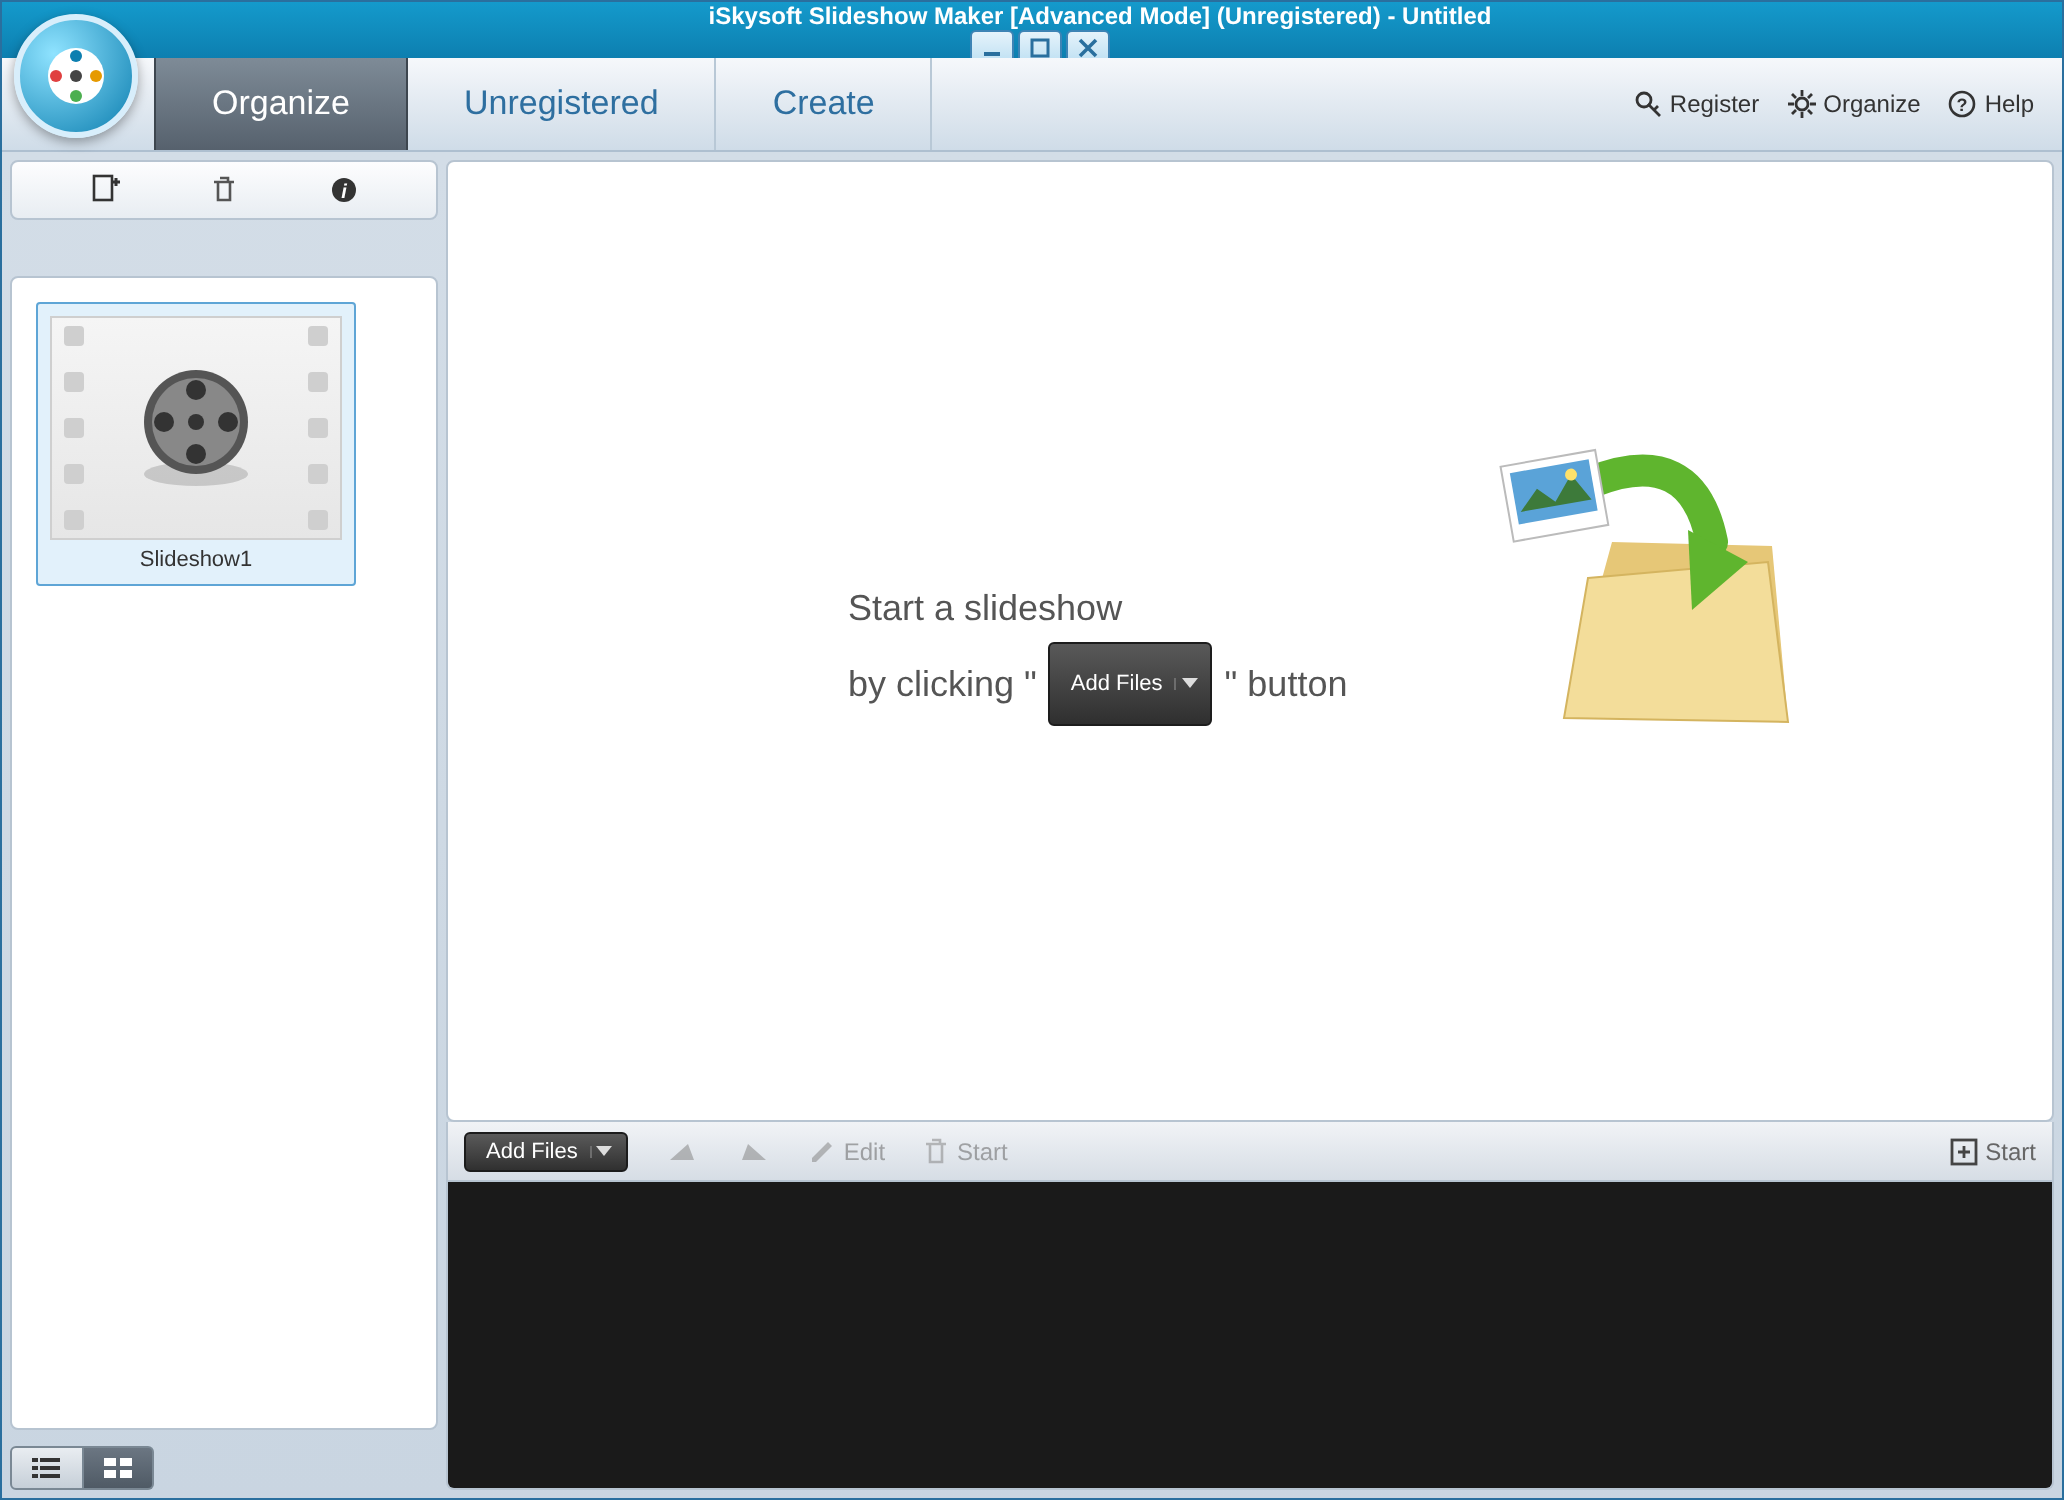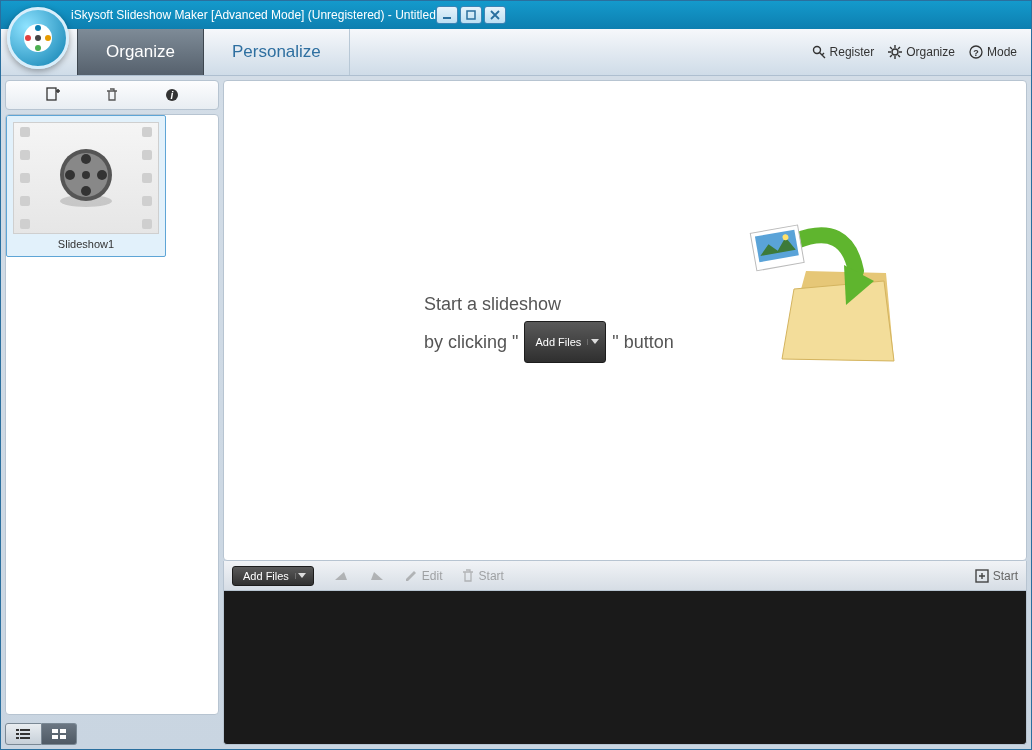--- a/index.html
+++ b/index.html
@@ -1,21 +1,21 @@
 <!DOCTYPE html>
 <html><head>
 <meta charset="utf-8">
 <style>
 * { margin: 0; padding: 0; box-sizing: border-box; font-family: Tahoma, Arial, sans-serif; user-select: none; }
 html, body { width: 1032px; height: 750px; overflow: hidden; }
 .window { width: 100%; height: 100%; display: flex; flex-direction: column; border: 1px solid #2a6f9e; background: #fff; }
 .titlebar {
   height: 28px; background: linear-gradient(to bottom, #149acc, #0d7fb0);
-  display: flex; align-items: center; 
-  padding: 0 2px 0 10px; color: #fff; font-size: 12px; font-weight: normal;
+  display: flex; align-items: center; justify-content: space-between;
+  padding: 0 2px 0 10px; color: #fff; font-size: 12px; font-weight: bold; flex-direction: column;
 }
 .titlebar .title-text { padding-left: 60px; }
 .win-controls { display: flex; gap: 2px; }
 .win-btn { width: 22px; height: 18px; background: linear-gradient(to bottom,#e6f3fb,#bcdff2);
   border: 1px solid #3e84b5; border-radius: 3px; display: flex; align-items: center; justify-content: center;
   font-size: 11px; color: #2a6f9e; cursor: pointer; font-weight: bold; }
 
 .header-bar {
   height: 47px; background: linear-gradient(to bottom, #f6f8fb 0%, #e4ebf2 45%, #cfdce8 100%);
   border-bottom: 1px solid #aebfd0; display: flex; align-items: stretch; position: relative;
@@ -37,21 +37,21 @@
 .header-right .h-item { display: flex; align-items: center; gap: 4px; font-size: 12px; color: #333; cursor: pointer; }
 
 .body { flex: 1; display: flex; background: linear-gradient(to bottom,#d3dde7 0%,#c9d5e1 100%); padding: 4px 4px 4px 4px; gap: 4px; min-height: 0; }
 .sidebar { width: 214px; display: flex; flex-direction: column; gap: 4px; }
 .side-toolbar {
   height: 30px; background: linear-gradient(to bottom,#fdfdfe,#e8edf2);
   border: 1px solid #b7c4d1; border-radius: 4px; display: flex; align-items: center; justify-content: space-evenly;
 }
 .side-toolbar .sbtn { width: 26px; height: 22px; display: flex; align-items: center; justify-content: center; cursor: pointer; color: #444; }
 .side-list {
-  flex: 1; background: #fff; border: 1px solid #b7c4d1; border-radius: 4px; padding: 0; overflow-y: auto;
+  flex: 1; background: #fff; border: 1px solid #b7c4d1; border-radius: 4px; padding: 12px; overflow-y: auto; margin-top: 24px;
 }
 .slide-thumb { width: 160px; border: 1px solid #5ea5d6; background: #e2f1fb; padding: 6px; border-radius: 2px; }
 .slide-thumb .thumb-inner {
   width: 100%; height: 112px; background: linear-gradient(to bottom,#f5f5f5,#e6e6e6);
   border: 1px solid #cfcfcf; display: flex; align-items: center; justify-content: center; position: relative;
 }
 .filmstrip-holes { position: absolute; top:4px; bottom:4px; width: 14px; display:flex; flex-direction:column; justify-content:space-between; }
 .filmstrip-holes span { width:10px; height:10px; background:#cfcfcf; border-radius:2px; margin-left:2px; }
 .slide-thumb .caption { text-align: center; font-size: 11px; color: #333; padding-top: 4px; }
 .view-toggle {
@@ -128,21 +128,22 @@
         <circle cx="20" cy="20" r="14" fill="#fff"></circle>
         <circle cx="20" cy="10" r="3" fill="#0d7fb0"></circle>
         <circle cx="30" cy="20" r="3" fill="#e69a00"></circle>
         <circle cx="20" cy="30" r="3" fill="#4caf50"></circle>
         <circle cx="10" cy="20" r="3" fill="#e04040"></circle>
         <circle cx="20" cy="20" r="3" fill="#444"></circle>
       </svg>
     </div>
     <div class="tabs">
       <div class="tab active">Organize</div>
-      <div class="tab">Personalize</div>
+      <div class="tab">Unregistered</div>
+      <div class="tab">Create</div>
     </div>
     <div class="header-right">
       <div class="h-item">
         <svg width="14" height="14">
             <circle cx="5" cy="5" r="3.5" fill="none" stroke="#333" stroke-width="1.4"></circle>
             <path d="M7 7 L13 13 M10 10 L12 8" stroke="#333" stroke-width="1.4"></path>
           </svg>
         <span>Register</span>
       </div>
       <div class="h-item">
@@ -150,21 +151,21 @@
             <circle cx="7" cy="7" r="3" fill="none" stroke="#333" stroke-width="1.4"></circle>
             <path d="M7 0v3 M7 11v3 M0 7h3 M11 7h3 M2 2l2 2 M10 10l2 2 M12 2l-2 2 M4 10l-2 2" stroke="#333" stroke-width="1.4"></path>
           </svg>
         <span>Organize</span>
       </div>
       <div class="h-item">
         <svg width="14" height="14">
             <circle cx="7" cy="7" r="6" fill="none" stroke="#333" stroke-width="1.3"></circle>
             <text x="7" y="10.5" font-size="9" text-anchor="middle" fill="#333" font-family="Arial" font-weight="bold">?</text>
           </svg>
-        <span>Mode</span>
+        <span>Help</span>
       </div>
     </div>
   </div>
 
   <div class="body">
     <div class="sidebar">
       <div class="side-toolbar">
         <div class="sbtn">
           <svg width="16" height="16">
               <rect x="2" y="1" width="9" height="12" fill="none" stroke="#333" stroke-width="1.3"></rect>

